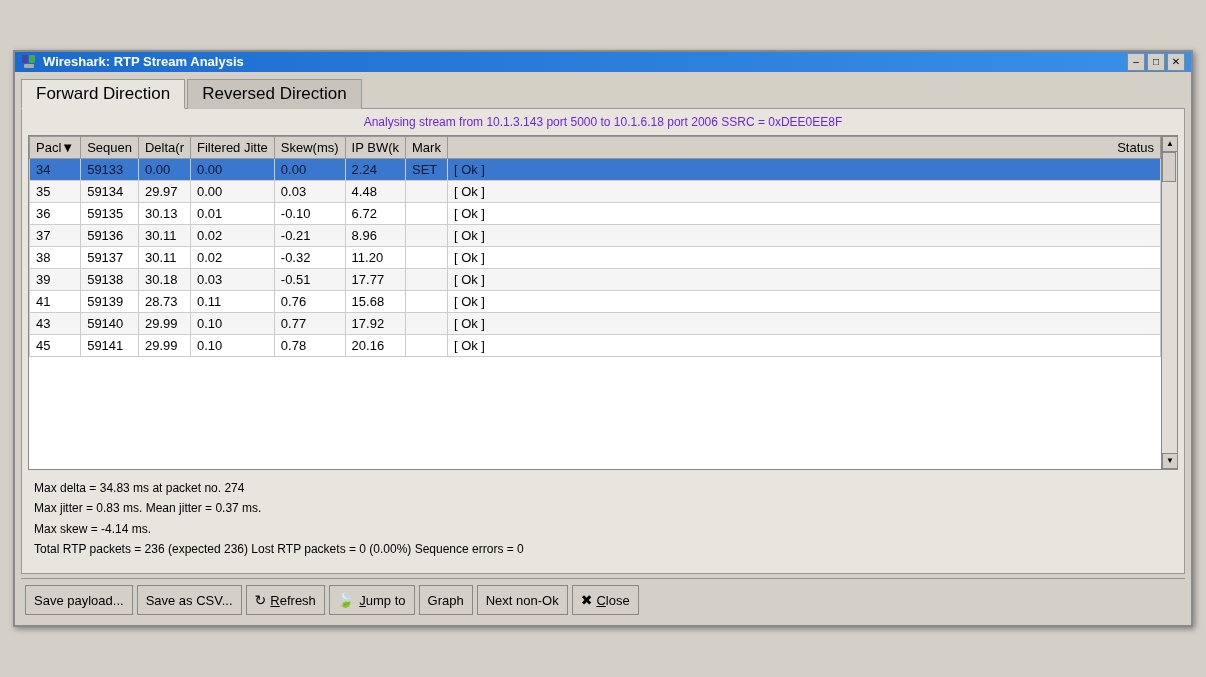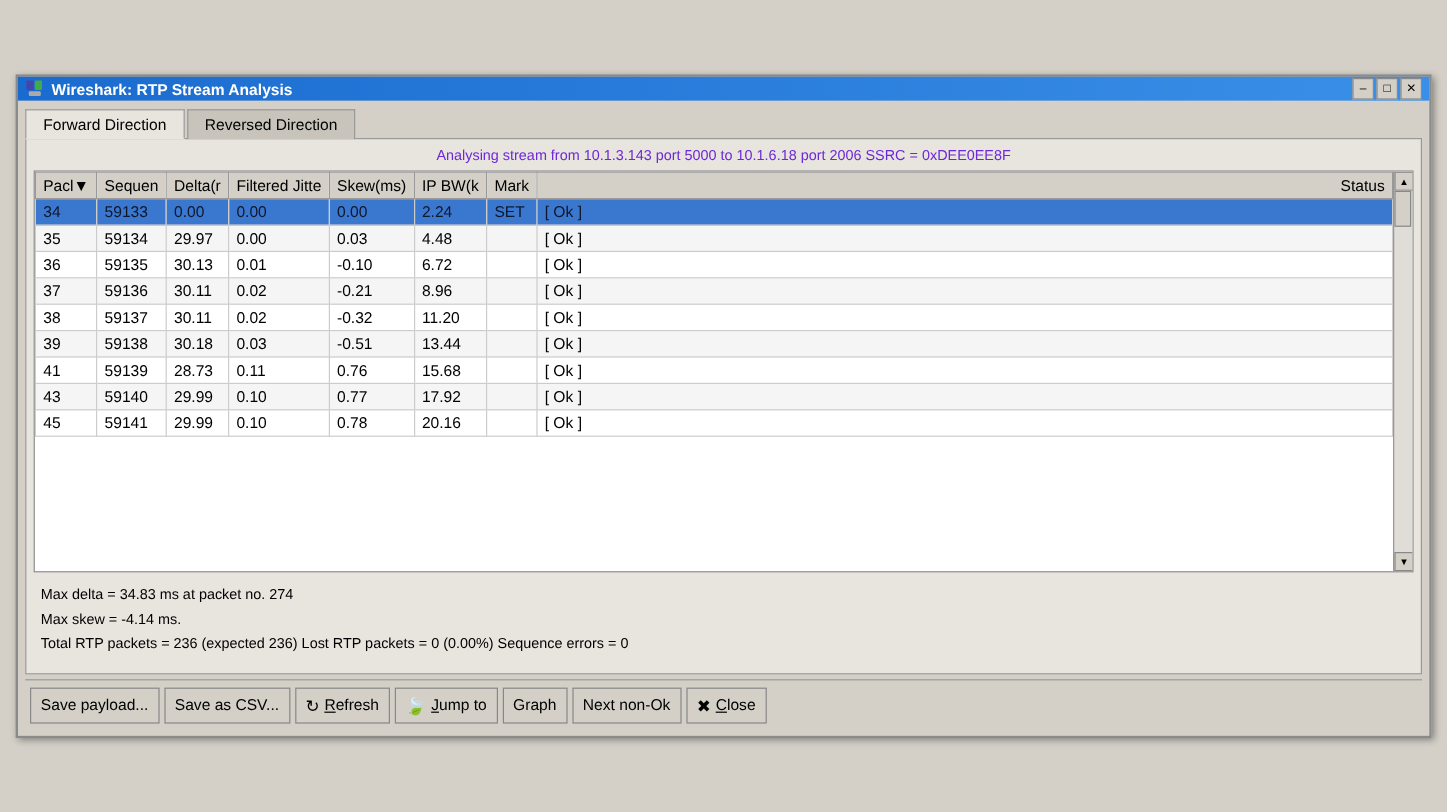--- a/index.html
+++ b/index.html
@@ -80,21 +80,21 @@
       margin-bottom: 0;
       gap: 2px;
     }
 
     .tab {
       padding: 4px 14px;
       background: #d4d0c8;
       border: 1px solid #999;
       border-bottom: none;
       cursor: pointer;
-      font-size: 13px;
+      font-size: 17px;
       position: relative;
       bottom: -1px;
     }
 
     .tab.active {
       background: #e8e4de;
       border-bottom: 1px solid #e8e4de;
       z-index: 2;
     }
 
@@ -353,21 +353,21 @@
                   <td>11.20</td>
                   <td></td>
                   <td>[ Ok ]</td>
                 </tr>
                 <tr>
                   <td>39</td>
                   <td>59138</td>
                   <td>30.18</td>
                   <td>0.03</td>
                   <td>-0.51</td>
-                  <td>13.44</td>
+                  <td>17.77</td>
                   <td></td>
                   <td>[ Ok ]</td>
                 </tr>
                 <tr>
                   <td>41</td>
                   <td>59139</td>
                   <td>28.73</td>
                   <td>0.11</td>
                   <td>0.76</td>
                   <td>15.68</td>
@@ -401,20 +401,21 @@
           <div class="scrollbar-btn">▲</div>
           <div class="scrollbar-track">
             <div class="scrollbar-thumb"></div>
           </div>
           <div class="scrollbar-btn">▼</div>
         </div>
       </div>
 
       <div class="stats-area">
         <div>Max delta = 34.83 ms at packet no. 274</div>
+        <div>Max jitter = 0.83 ms. Mean jitter = 0.37 ms.</div>
         <div>Max skew = -4.14 ms.</div>
         <div>Total RTP packets = 236  (expected 236)  Lost RTP packets = 0 (0.00%)  Sequence errors = 0</div>
       </div>
     </div>
 
     <div class="button-bar">
       <button class="btn">
         <span>Save payload...</span>
       </button>
       <button class="btn">

